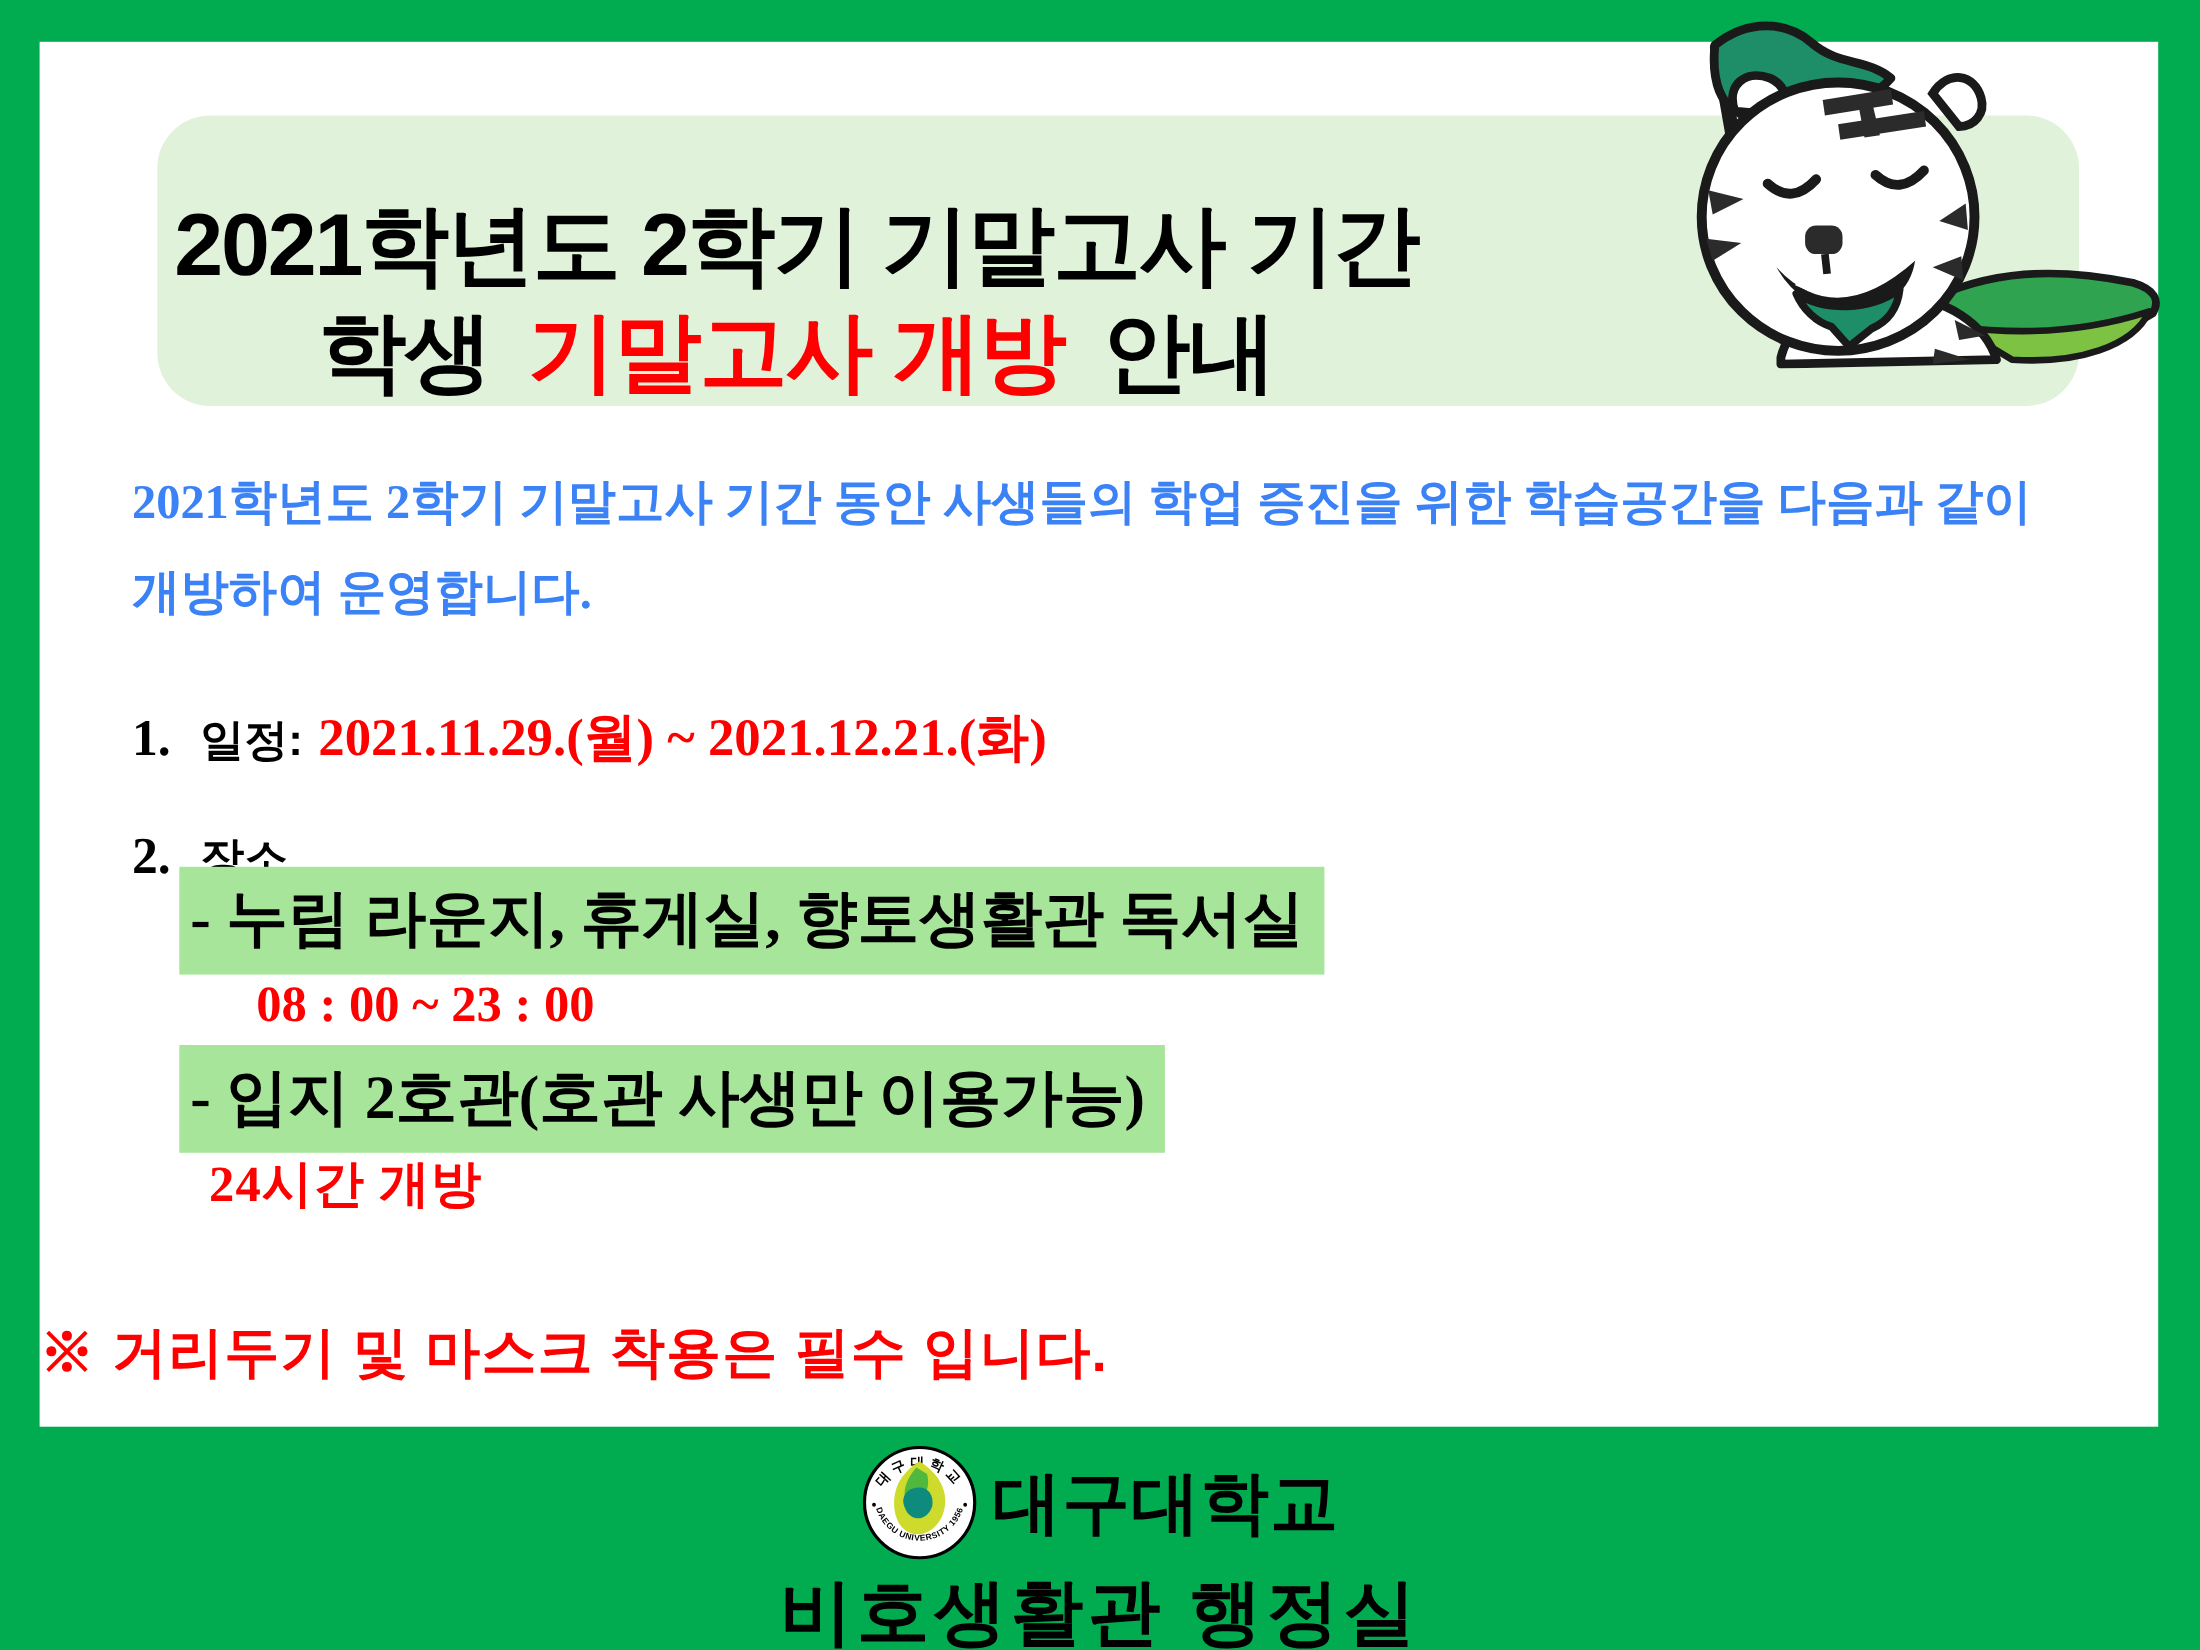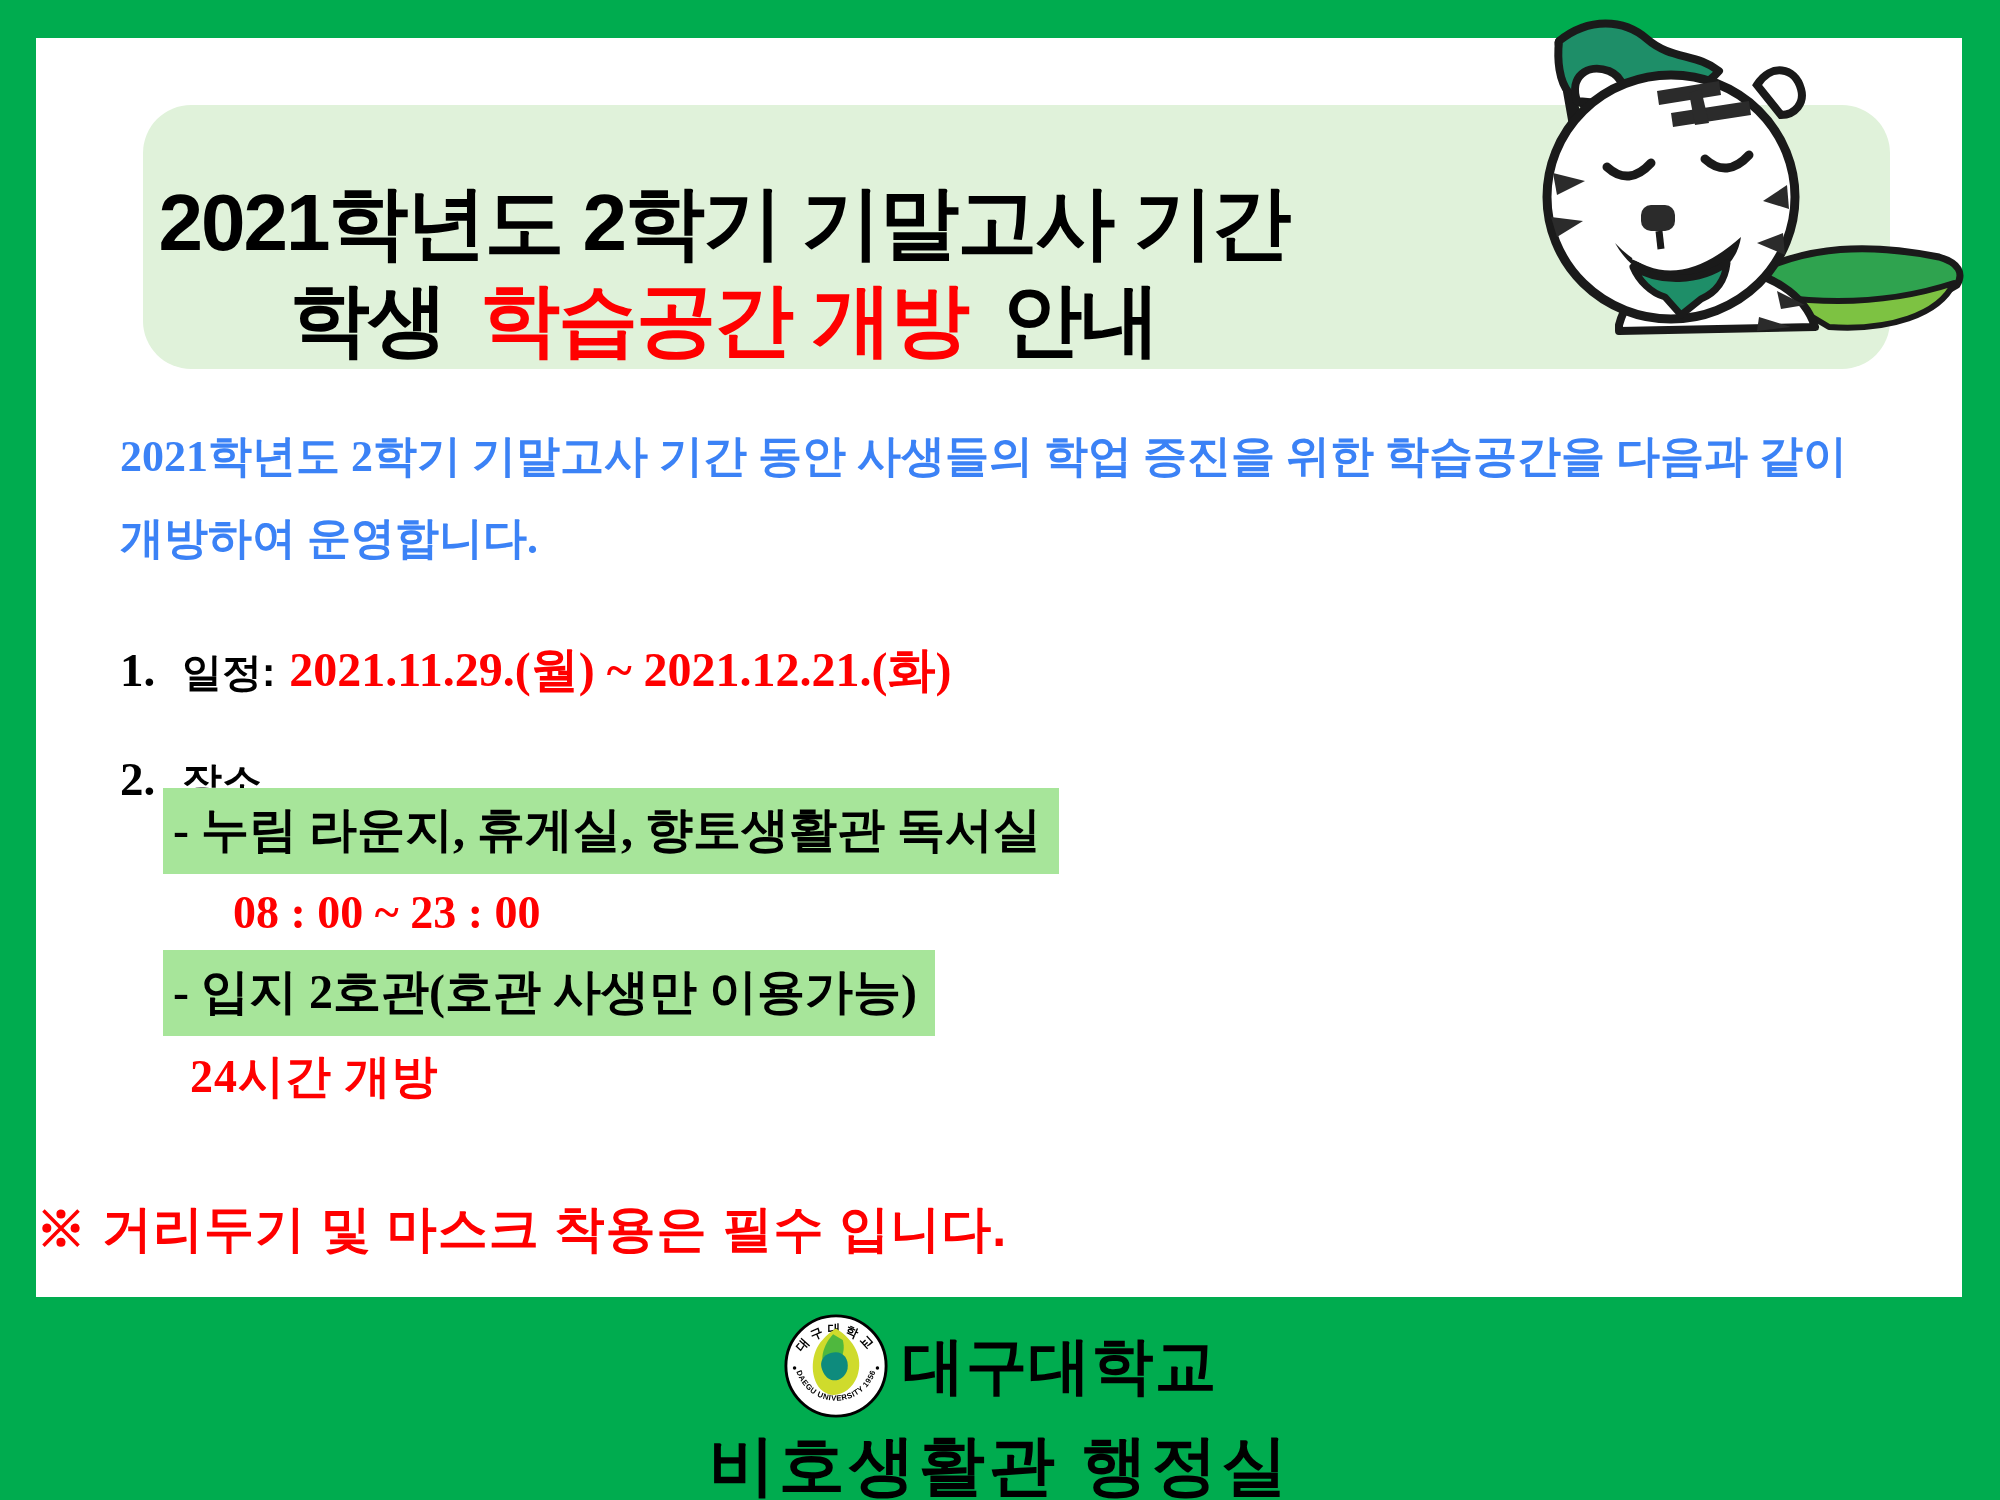--- a/index.html
+++ b/index.html
@@ -28,21 +28,21 @@
          line-height:82px;font-family:"Liberation Serif",serif;}
   .list-row{position:absolute;display:flex;align-items:baseline;font-weight:700;color:#000;}
   .num{font-family:"Liberation Serif",serif;font-size:47px;font-weight:700;width:62px;}
   .item-label{font-size:40px;font-weight:800;margin-right:14px;}
   .item-dates{font-family:"Liberation Serif",serif;font-size:48px;font-weight:700;color:var(--accent_red);}
   .row1{left:84px;top:600px;}
   .row2{left:84px;top:714px;}
 
   .hl-row{position:absolute;left:127px;}
   .hl{background:var(--highlight_green);display:inline-block;padding:10px 18px 12px 10px;
-      font-size:48px;font-weight:800;color:#000;font-family:"Liberation Serif",serif;}
+      font-size:56px;font-weight:800;color:#000;font-family:"Liberation Serif",serif;}
   .hl1{top:750px;}
   .hl2{top:912px;}
   .hours{position:absolute;color:var(--accent_red);font-weight:700;font-family:"Liberation Serif",serif;font-size:46px;}
   .hours1{left:157px;top:848px;margin-left:40px;}
   .hours2{left:154px;top:1008px;letter-spacing:1px;}
 
   .notice{position:absolute;left:0;top:1158px;width:1926px;text-align:left;
           color:var(--accent_red);font-size:50px;font-weight:800;letter-spacing:1px;}
 
   
@@ -55,21 +55,21 @@
 </head>
 <body>
 
 <div class="page">
   <div class="content">
 
     <div class="banner">
       <div class="title-line">2021학년도 2학기 기말고사 기간</div>
       <div class="title-line">
         <span>학생</span>
-        <span class="title-red">학습공간 개방</span>
+        <span class="title-red">기말고사 개방</span>
         <span>안내</span>
       </div>
     </div>
 
     <p class="intro">2021학년도 2학기 기말고사 기간 동안 사생들의 학업 증진을 위한 학습공간을 다음과 같이 개방하여 운영합니다.</p>
 
     <div class="list-row row1">
       <span class="num">1.</span>
       <span class="item-label">일정:</span>
       <span class="item-dates">2021.11.29.(월)  ~  2021.12.21.(화)</span>

